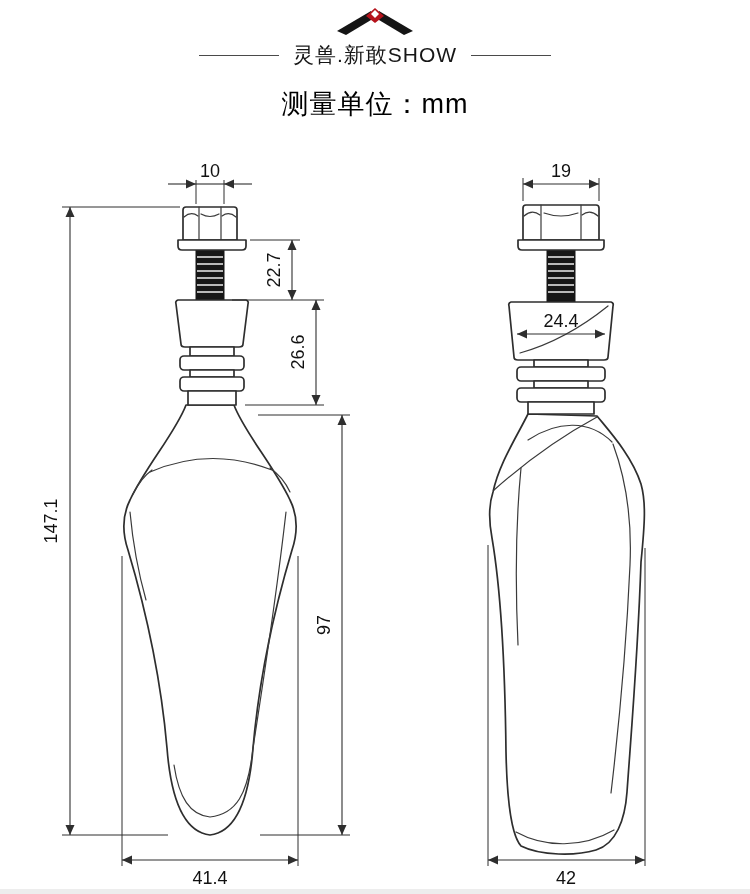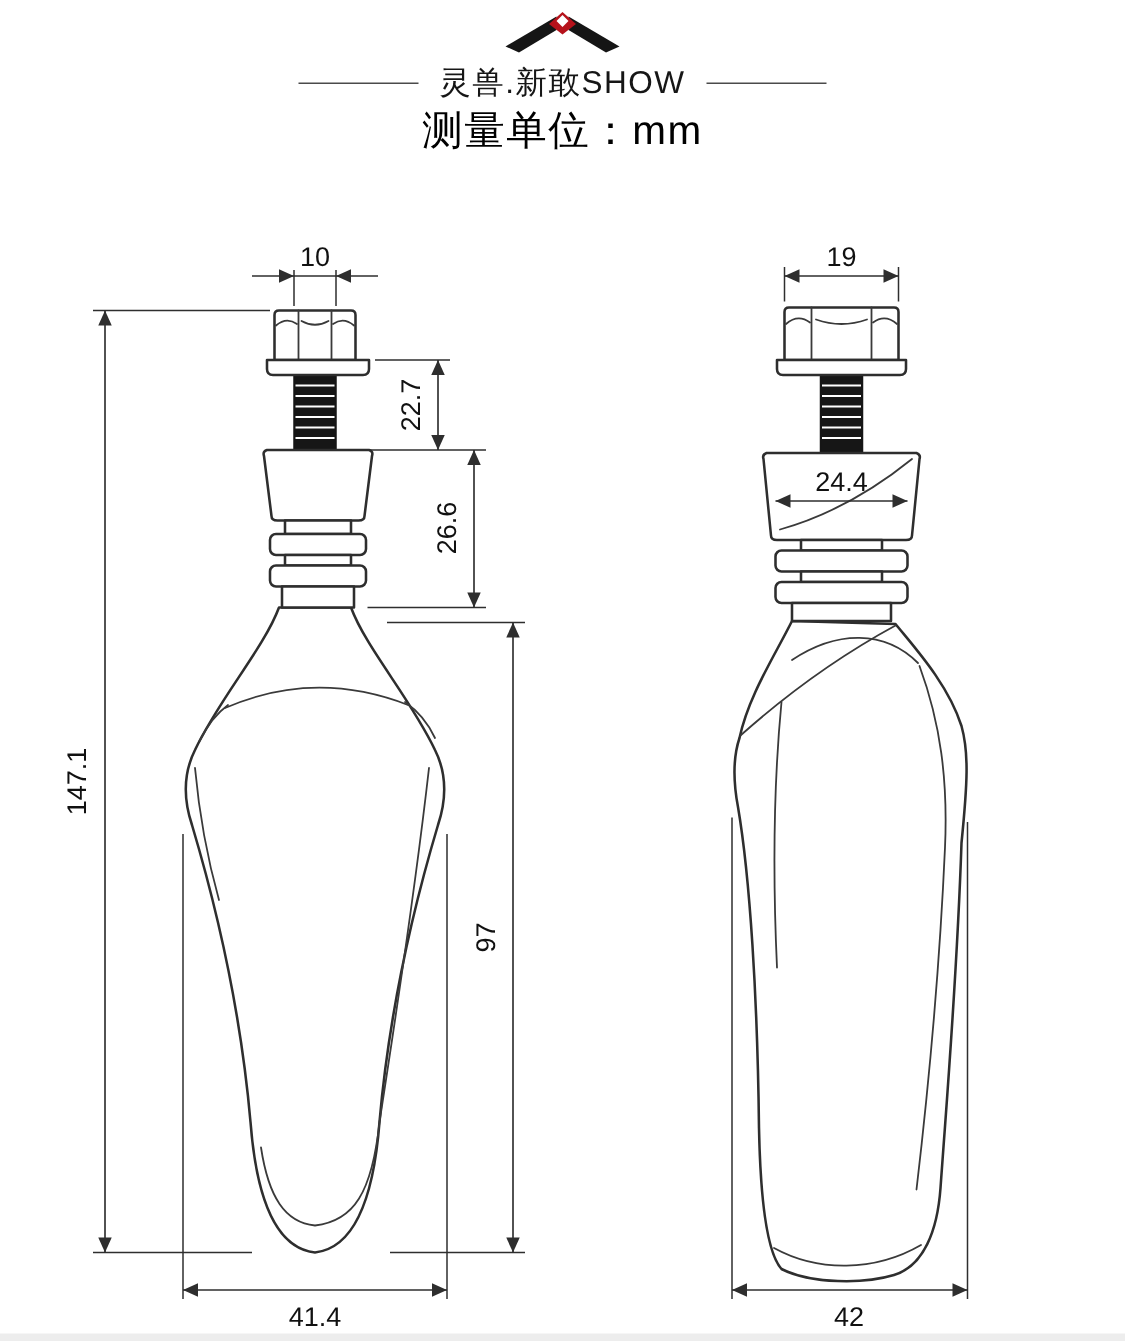--- a/index.html
+++ b/index.html
@@ -6,21 +6,21 @@
   body{
     width:750px;height:894px;position:relative;background:#fff;overflow:hidden;
     font-family:"Liberation Sans","DejaVu Sans",sans-serif;color:#111;
   }
   header{padding-top:6px;text-align:right;}
   .logo-wrap{height:32px;display:flex;justify-content:center;align-items:center;}
   .brand-row{display:flex;align-items:center;justify-content:center;gap:14px;margin-top:3px;}
   .rule{width:80px;height:0;border-top:1px solid #4a4a4a;}
   .brand-cn{font-size:21px;letter-spacing:1px;color:#161616;font-weight:500;}
   .brand-en{font-size:11px;color:#b9b9b9;letter-spacing:7px;margin-top:6px;padding-left:7px;}
-  .page-title{text-align:center;font-size:27px;color:#000;letter-spacing:1px;}
+  .page-title{text-align:center;font-size:27px;color:#000;margin-top:17px;letter-spacing:1px;}
   svg.diagram{position:absolute;top:155px;left:0;}
   .outline{fill:#fff;stroke:#2e2e2e;stroke-width:1.7;stroke-linejoin:round;}
   .inner{fill:none;stroke:#3a3a3a;stroke-width:1.2;stroke-linecap:round;}
   .dim{stroke:#2e2e2e;stroke-width:1.1;fill:none;}
   .ext{stroke:#2e2e2e;stroke-width:1;fill:none;}
   .dimtext{font-size:18px;fill:#111;}
   .thread{fill:#161616;stroke:#161616;}
   .ridge{stroke:#fff;stroke-width:1.4;}
   .bottom-strip{position:absolute;left:0;bottom:0;width:750px;height:5px;background:#ededed;}
 </style>

